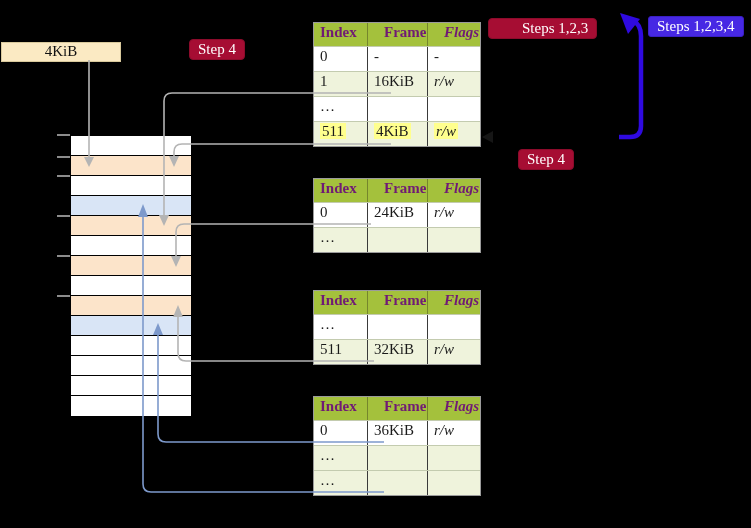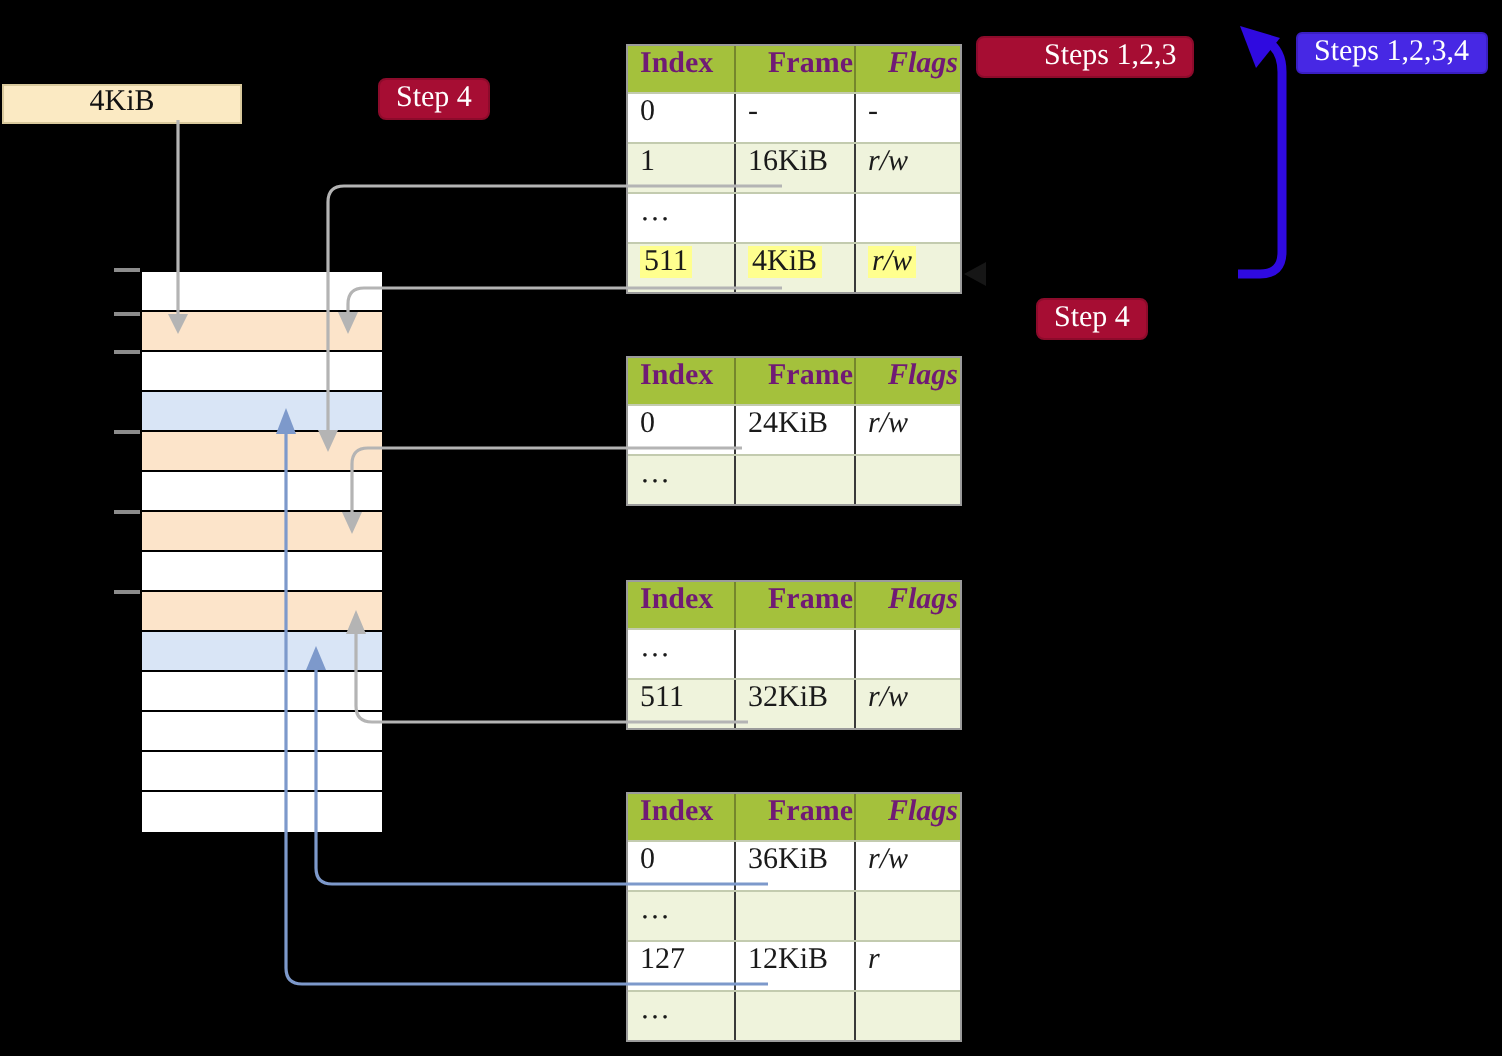--- a/index.html
+++ b/index.html
@@ -151,25 +151,20 @@
     <div class="prow rowwhite">
       <div class="pcell c0">0</div>
       <div class="pcell c1">36KiB</div>
       <div class="pcell c2">r/w</div>
     </div>
     <div class="prow rowgreen">
       <div class="pcell c0">…</div>
       <div class="pcell c1"></div>
       <div class="pcell c2"></div>
     </div>
-    <div class="prow rowwhite">
-      <div class="pcell c0">127</div>
-      <div class="pcell c1">12KiB</div>
-      <div class="pcell c2">r</div>
-    </div>
     <div class="prow rowgreen">
       <div class="pcell c0">…</div>
       <div class="pcell c1"></div>
       <div class="pcell c2"></div>
     </div>
   </div>
 
   <svg id="arrows" width="751" height="528" viewBox="0 0 751 528">
 
     <g fill="none" stroke-width="1.6" stroke="#b4b4b4">

